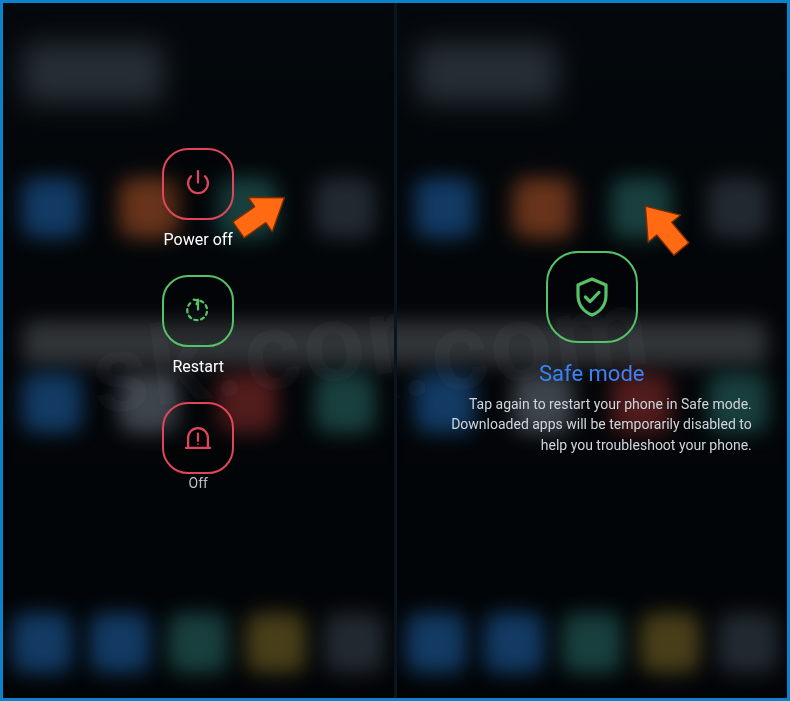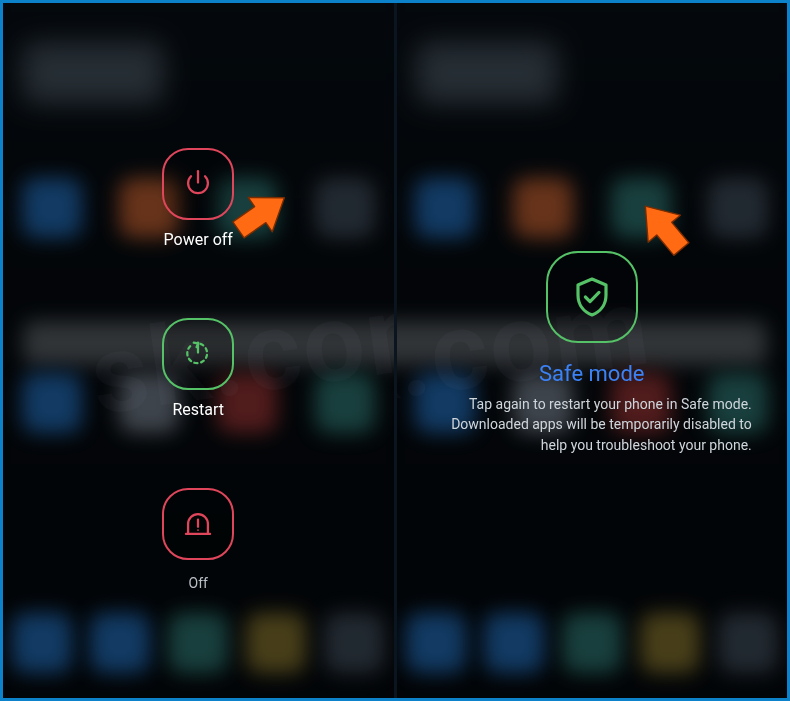--- a/index.html
+++ b/index.html
@@ -68,42 +68,42 @@
 
   .overlay {
     position: absolute; inset: 0;
     background: rgba(0,0,0,0.35);
   }
 
   
   .menu-col {
     position: absolute; left: 0; right: 0;
     display: flex; flex-direction: column; align-items: center;
-    gap: 69px;
+    gap: 26px;
     top: 145px;
   }
   .menu-item {
     display: flex; flex-direction: column; align-items: center;
     color: #fff;
   }
   .squircle {
     width: 72px; height: 72px;
     border-radius: 26px;
     border: 2px solid;
     display: flex; align-items: center; justify-content: center;
     background: rgba(0,0,0,0.15);
   }
   .squircle.red { border-color: #e0465b; }
   .squircle.green { border-color: #56c267; }
   .menu-label {
     margin-top: 10px; font-size: 16px; font-weight: 400; color: #fff;
     text-align: center; line-height: 1.2;
   }
   .menu-sub {
-    font-size: 14px; color: #b9c0c7; margin-top: 15px;
+    font-size: 14px; color: #b9c0c7; margin-top: 1px;
   }
 
   
   .safe-col {
     position: absolute; left: 0; right: 0;
     display: flex; flex-direction: column; align-items: center;
     top: 248px;
     padding: 0 26px;
   }
   .squircle-lg {

